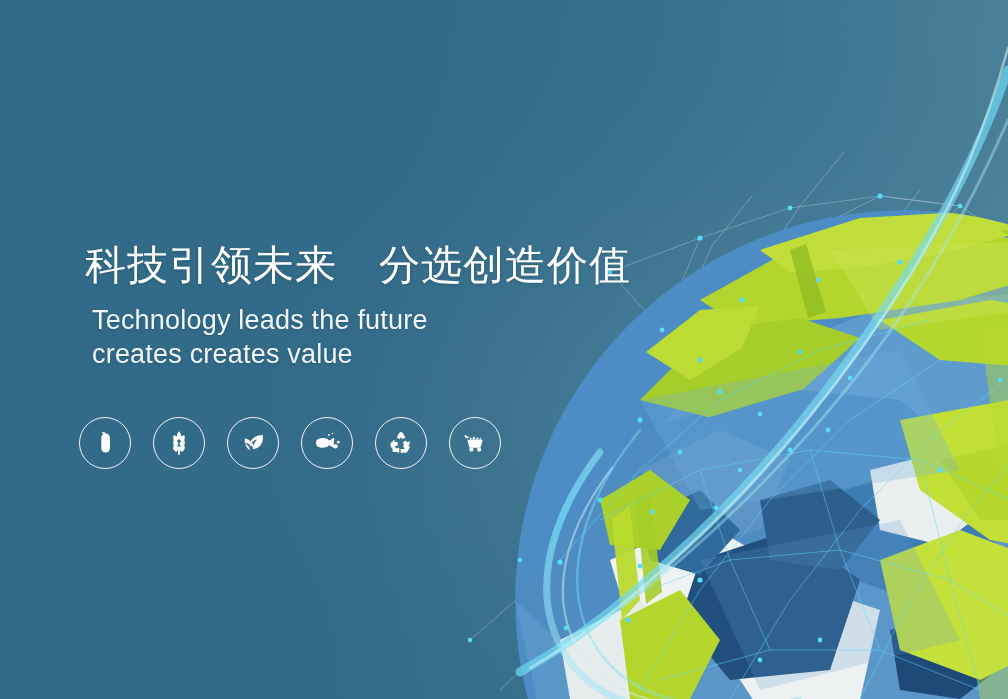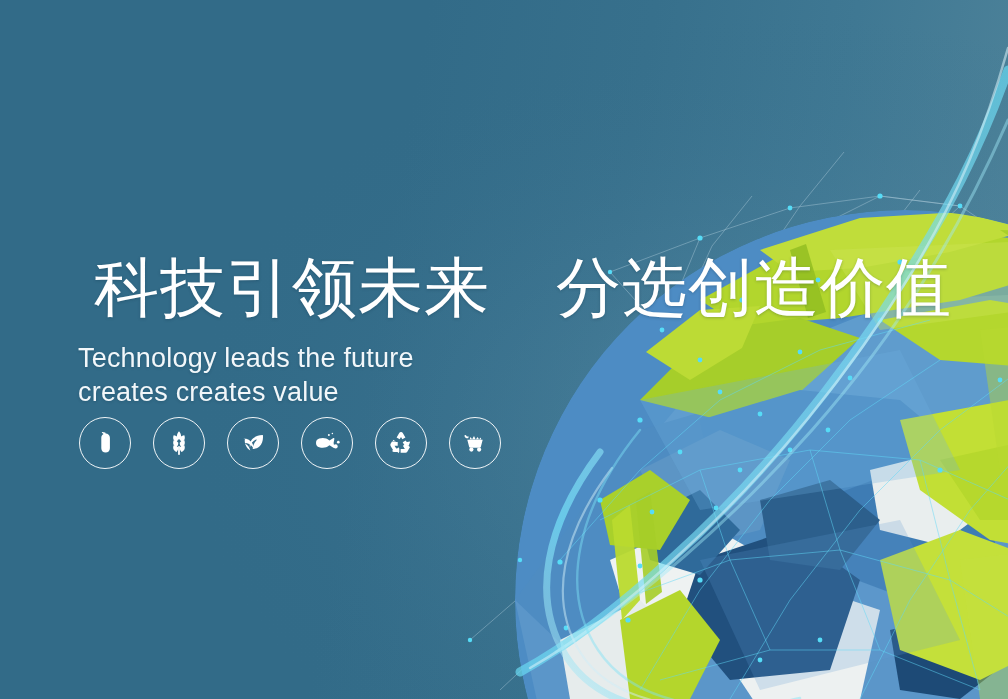--- a/index.html
+++ b/index.html
@@ -27,30 +27,30 @@
 
   
   .copy {
     position: absolute;
     left: 78px;
     top: 236px;
     z-index: 5;
   }
   .headline {
     color: #ffffff;
-    font-size: 65px;
+    font-size: 41px;
     line-height: 1.12;
     font-weight: 300;
     letter-spacing: 1px;
     white-space: pre;
-    margin: 16px;
+    margin: 7px;
     text-shadow: 0 1px 3px rgba(10,40,60,.25);
   }
   .sub {
-    margin: 0;
+    margin: 14px;
     margin-top: 14px;
     color: #f2f7fa;
     font-size: 27px;
     line-height: 1.26;
     font-weight: 300;
     letter-spacing: .2px;
     text-shadow: 0 1px 3px rgba(10,40,60,.22);
   }
   .sub span { display: block; }
 

